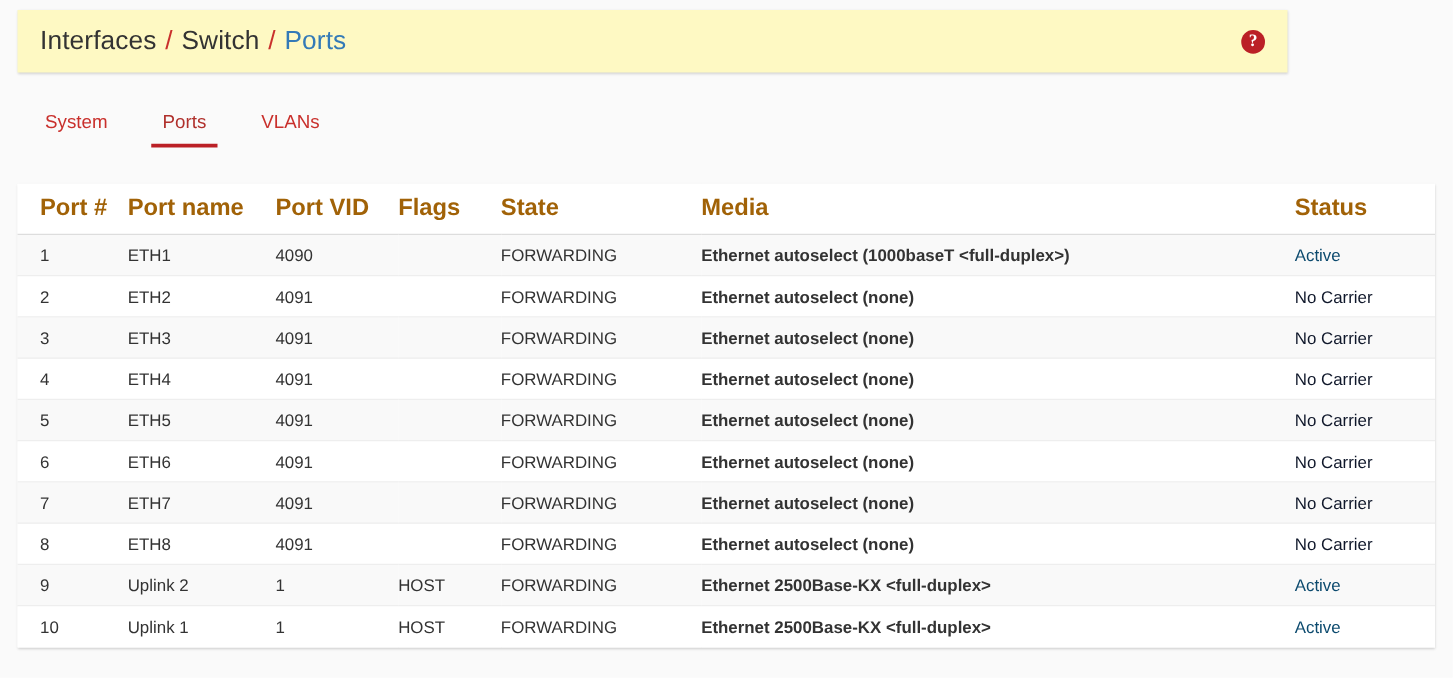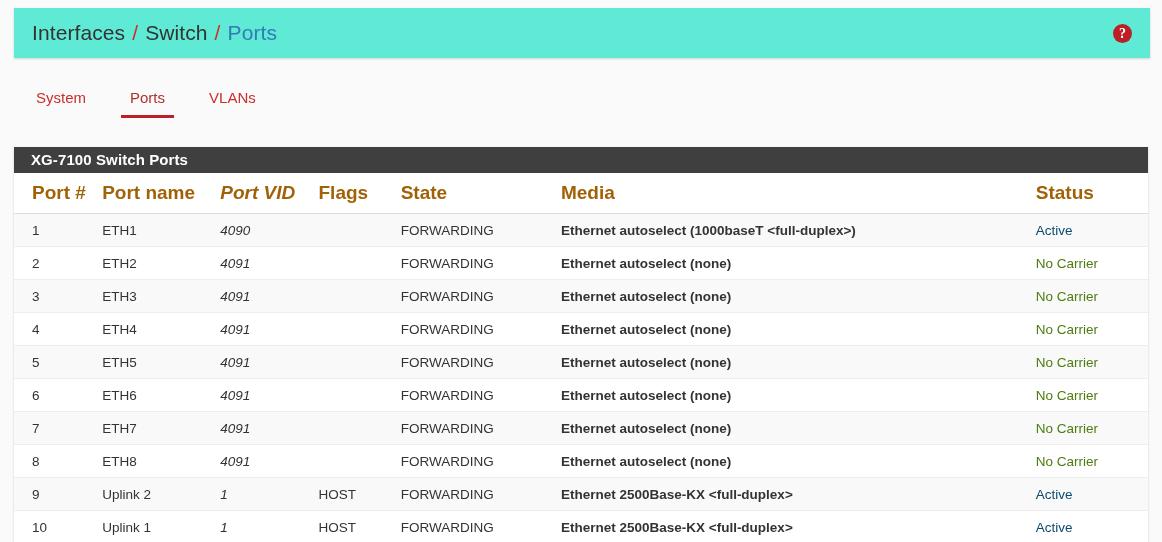--- a/index.html
+++ b/index.html
@@ -18,23 +18,23 @@
     width: 1162px;
     height: 542px;
     overflow: hidden;
   }
 
   
   .breadcrumb-bar {
     position: absolute;
     left: 14px;
     top: 8px;
-    width: 1136px;
+    width: 1016px;
     height: 50px;
-    background: #5eead4;
+    background: #fef9c3;
     box-shadow: 0 1px 2px rgba(0,0,0,0.16);
     display: flex;
     align-items: center;
     padding: 0 16px 0 18px;
     gap: 42px;
   }
   .crumbs {
     display: flex;
     align-items: baseline;
     flex: 1 1 auto;
@@ -142,31 +142,31 @@
     vertical-align: middle;
     white-space: nowrap;
   }
   table.ports tbody tr:nth-child(odd) { background: #f9f9f9; }
   table.ports tbody tr:nth-child(even) { background: #ffffff; }
   table.ports tbody tr:first-child td { border-top: none; }
 
   
   .c-port   { width: 86px;  padding-left: 18px !important; }
   .c-name   { width: 120px; padding-left: 2px !important; }
-  .c-vid    { width: 98px; font-style: italic;  }
+  .c-vid    { width: 98px;  }
   .c-flags  { width: 82px;  }
   .c-state  { width: 160px; }
   .c-media  { width: 474px; font-weight: bold; }
   .c-status { width: 112px; padding-right: 18px !important; }
 
   thead th.c-port   { padding-left: 18px; }
   thead th.c-name   { padding-left: 2px; }
 
   .status-active   { color: #0c4a6e; }
-  .status-nocarrier{ color: #4d7c0f; }
+  .status-nocarrier{ color: #0f172a; }
 </style>
 </head>
 <body>
 
 <div class="page">
 
   <div class="breadcrumb-bar">
     <div class="crumbs" id="breadcrumb-host">
         <span class="crumb">Interfaces</span>
         <span class="crumb-sep">/</span>
@@ -177,21 +177,20 @@
     <div class="help-icon">?</div>
   </div>
 
   <div class="tabs" id="tabs-host">
       <div class="tab">System</div>
       <div class="tab active">Ports</div>
       <div class="tab">VLANs</div>
     </div>
 
   <div class="panel">
-    <div class="panel-heading">XG-7100 Switch Ports</div>
 
     <table class="ports">
       <thead>
         <tr id="thead-row">
             <th class="c-port">Port #</th>
             <th class="c-name">Port name</th>
             <th class="c-vid">Port VID</th>
             <th class="c-flags">Flags</th>
             <th class="c-state">State</th>
             <th class="c-media">Media</th>

